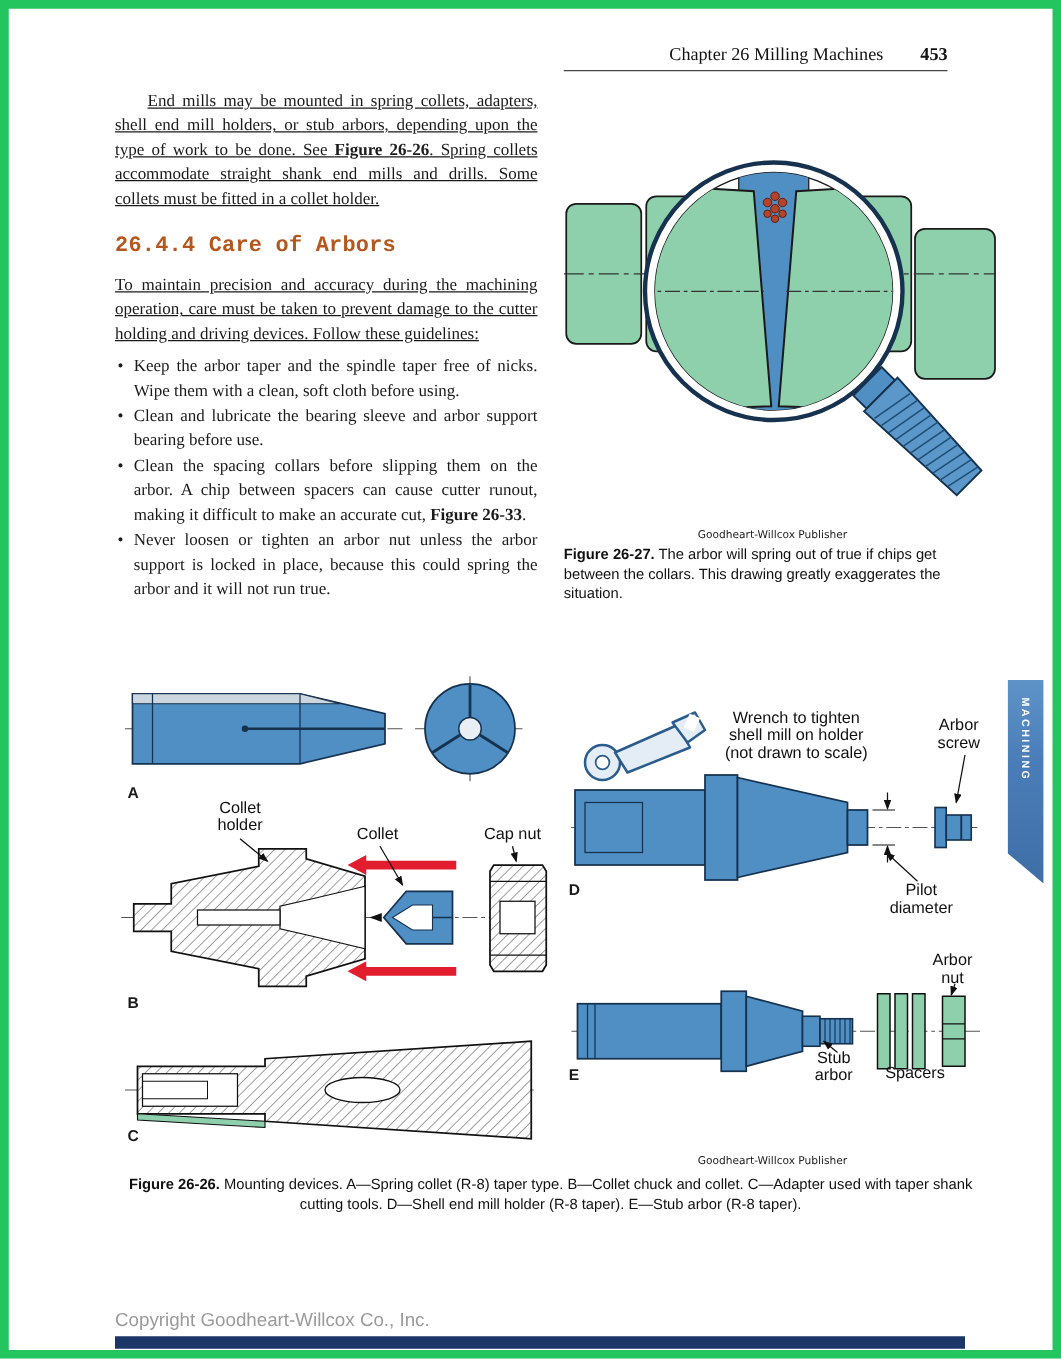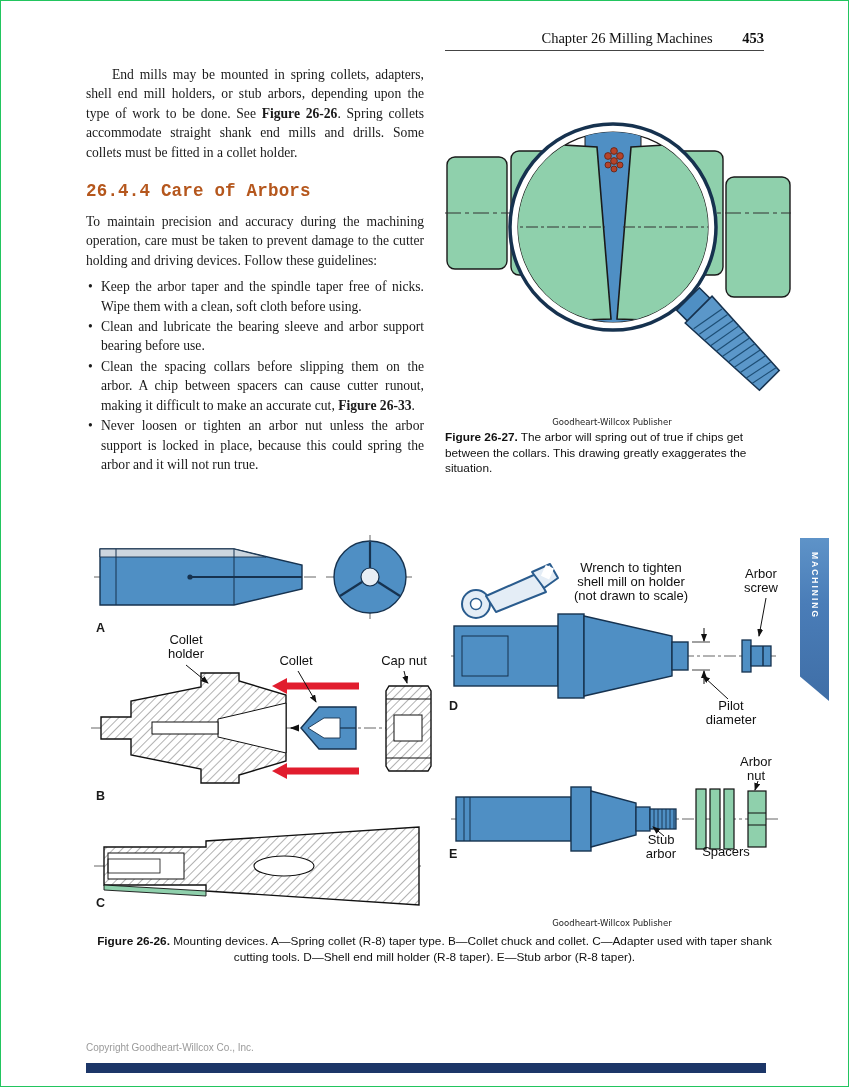--- a/index.html
+++ b/index.html
@@ -1,27 +1,27 @@
 <!DOCTYPE html>
 <html><head>
 <meta charset="utf-8">
 <style>
   * { margin:0; padding:0; box-sizing:border-box; }
   html,body { width:849px; height:1087px; background:#fff; }
   body { position:relative; font-family:"Liberation Serif", serif; color:#1a1a1a; overflow:hidden; }
-  .page { position:absolute; inset:0; border:1px solid #22c55e; background:#fff; }
+  .page { position:absolute; inset:0; border:7px solid #22c55e; background:#fff; }
 
   
   .header { position:absolute; top:29px; right:84px; font-size:14.5px; color:#111; }
   .header .pagenum { font-weight:bold; margin-left:26px; }
   .header-rule { position:absolute; top:49px; left:444px; right:84px; border-top:1px solid #444; }
 
   
   .leftcol { position:absolute; left:85px; top:64px; width:338px; }
-  .para { font-size:13.6px; line-height:19.4px; text-align:justify; }
+  .para { font-size:13.6px; line-height:19.4px; text-align:justify;text-decoration:underline; }
   .para.indent { text-indent:26px; }
   .section-heading { font-family:Liberation Mono, monospace; font-weight:bold; font-size:17.5px;
                      color:#b5571d; margin:19px 0 11px 0; letter-spacing:0.2px; }
   ul.guidelines { list-style:none; margin-top:7px; }
   ul.guidelines li { position:relative; padding-left:15px; font-size:13.6px; line-height:19.4px;
                      text-align:justify; margin-bottom:1px; }
   ul.guidelines li::before { content:"\2022"; position:absolute; left:2px; }
 
   
   .fig27 { position:absolute; left:444px; top:60px; width:346px; height:354px; }
@@ -43,21 +43,21 @@
   
   .tab { position:absolute; left:799px; top:537px; width:29px; height:163px;
          background:linear-gradient(180deg,#5e93c8 0%, #4a7db8 40%, #3f6ea6 100%);
          clip-path:polygon(0 0,100% 0,100% 100%,0 85%);
          display:flex; justify-content:center; }
   .tab span { writing-mode:vertical-rl; font-family:"Liberation Sans", sans-serif; font-weight:bold;
               font-size:8.5px; letter-spacing:2px; color:#fff; margin-top:14px; }
 
   
   .footer { position:absolute; left:85px; top:1041px; font-family:"Liberation Sans", sans-serif;
-            font-size:10px; color:#9a9a9a; }
+            font-size:15px; color:#9a9a9a; }
   .footer-bar { position:absolute; left:85px; top:1062px; width:680px; height:10px; background:#1c3668; }
 </style>
 </head>
 <body>
 
 <div class="page">
 
   <div class="header">
     <span>Chapter 26   Milling Machines</span>
     <span class="pagenum">453</span>

